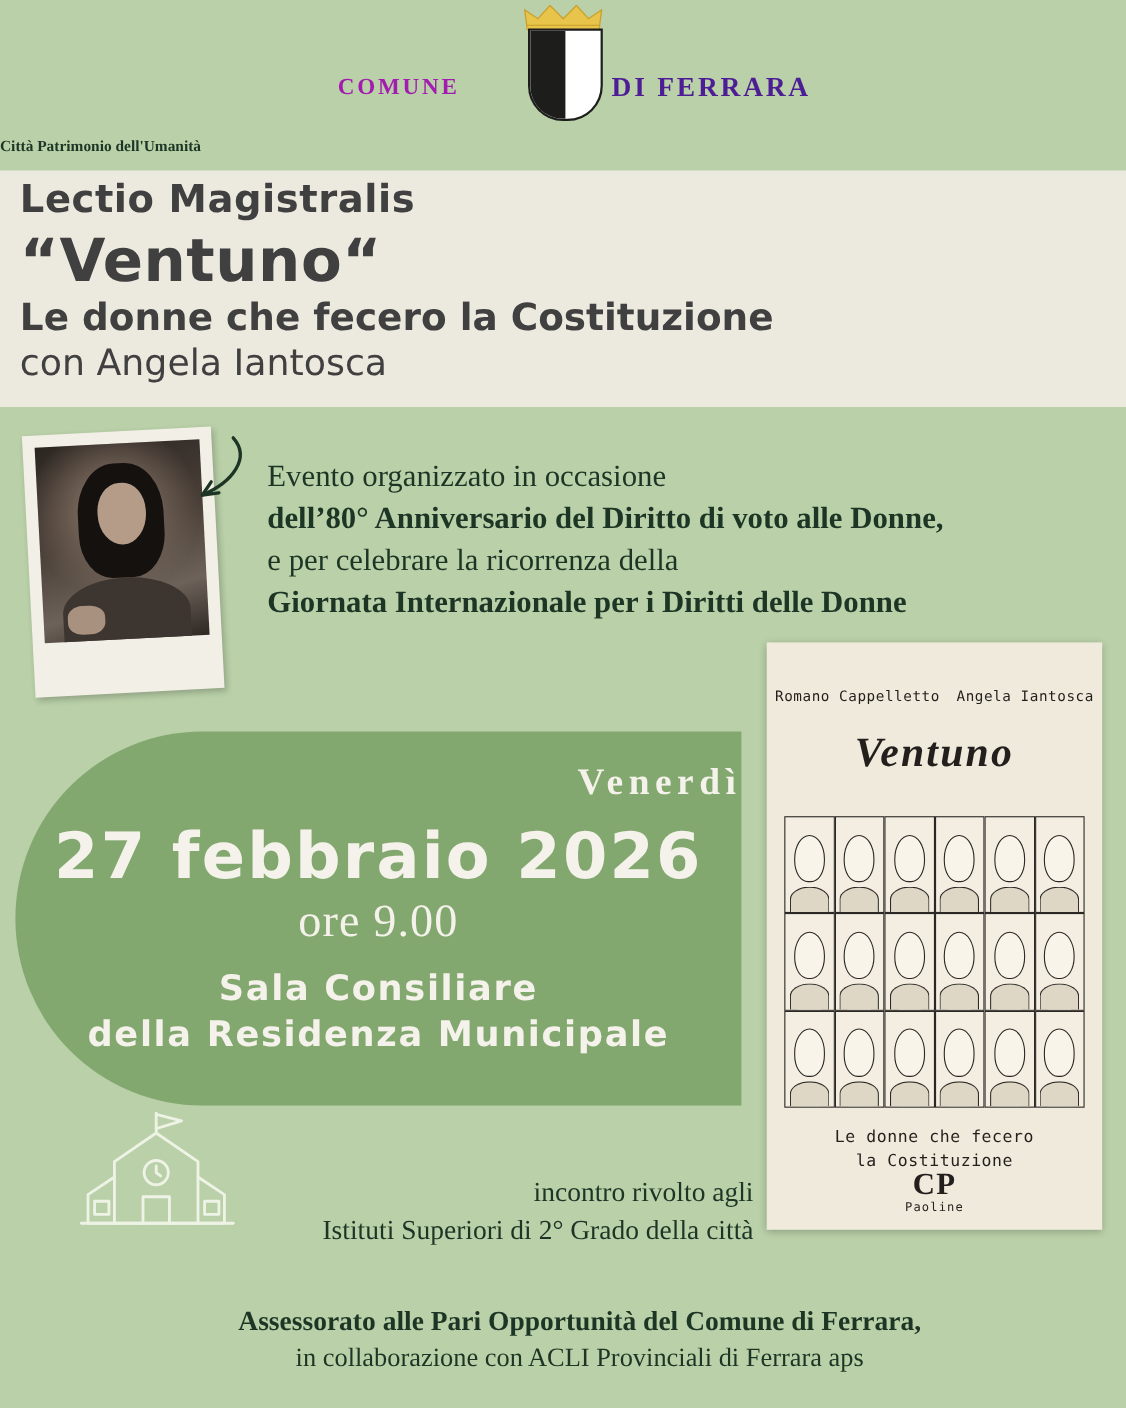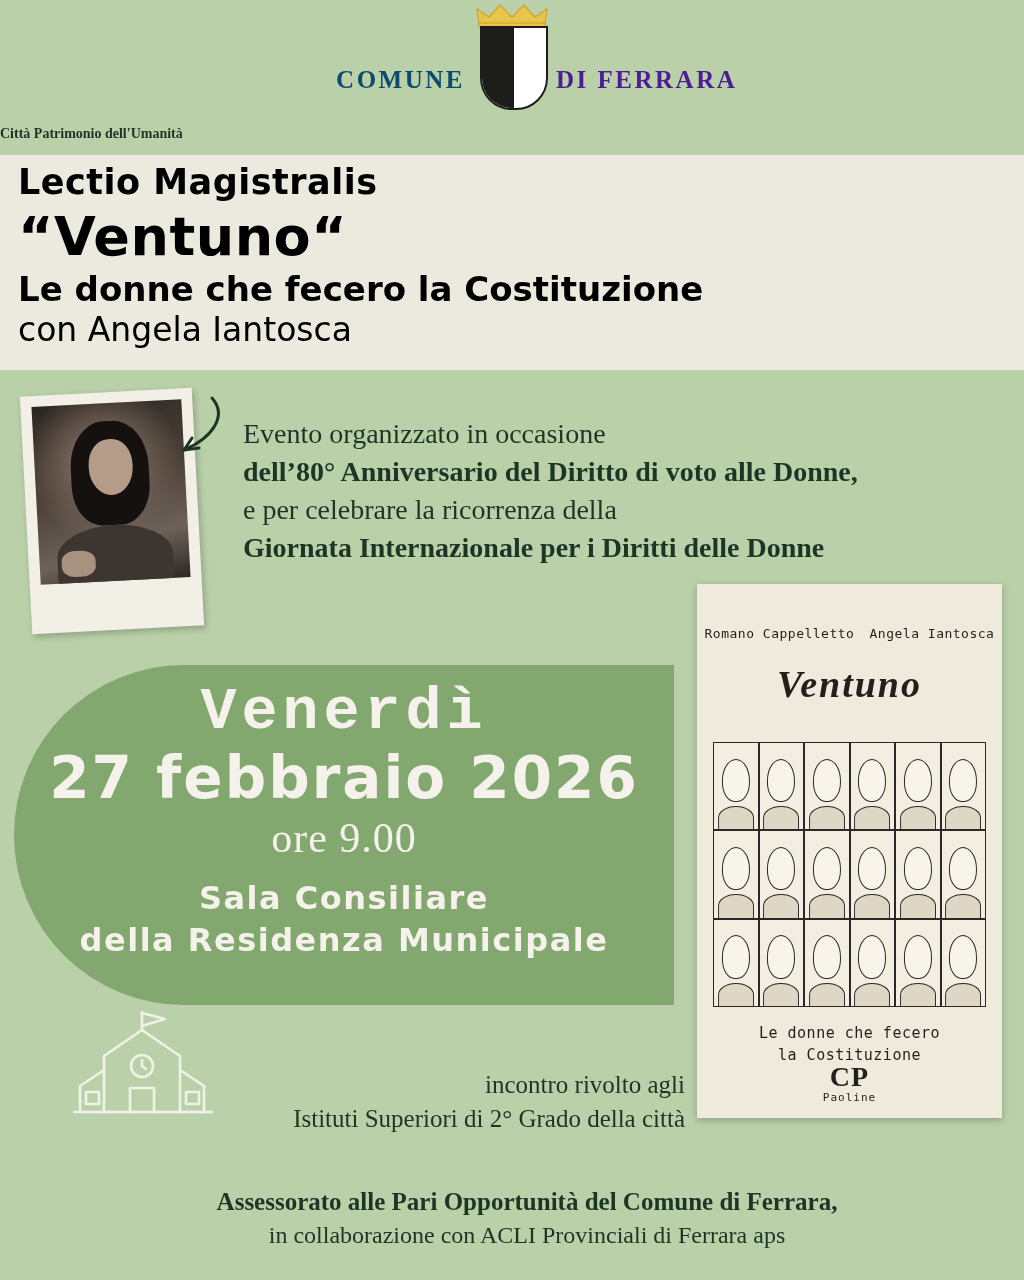--- a/index.html
+++ b/index.html
@@ -71,26 +71,26 @@
     position: absolute;
     left: 0; top: 0;
     width: 50%;
     height: 100%;
     background: #1d1d1b;
   }
   .comune-left {
     position: absolute;
     left: 260px; top: 66px;
     width: 205px;
-    text-align: right;
-    font-family: "Liberation Serif", serif;
-    font-size: 25px;
+    text-align: center;
+    font-family: "Liberation Serif", serif;
+    font-size: 21px;
     font-weight: 700;
     letter-spacing: 2.5px;
-    color: #0c4a6e;
+    color: #a21caf;
   }
   .comune-right {
     position: absolute;
     left: 556px; top: 66px;
     width: 210px;
     text-align: left;
     font-family: "Liberation Serif", serif;
     font-size: 25px;
     font-weight: 700;
     letter-spacing: 2.5px;
@@ -105,21 +105,21 @@
     font-size: 14px;
     font-weight: 700;
     color: #1d3524;
   }
 
   
   .title-block {
     position: absolute;
     left: 18px; top: 160px;
     width: 980px;
-    color: #000000;
+    color: #404040;
   }
   .t-lectio {
     font-family: "DejaVu Sans", sans-serif;
     font-size: 35px;
     font-weight: 700;
     letter-spacing: 0.5px;
     line-height: 44px;
   }
   .t-ventuno {
     font-family: "DejaVu Sans", sans-serif;
@@ -227,26 +227,27 @@
     border-radius: 170px 0 0 170px;
   }
   .date-text {
     position: absolute;
     left: 14px; top: 665px;
     width: 660px; height: 340px;
     color: #f4f2ea;
     text-align: center;
   }
   .d-venerdi {
-    font-family: Liberation Mono, monospace;
-    font-size: 60px;
+    font-family: Liberation Serif, serif;
+    font-size: 34px;
     font-weight: 700;
     letter-spacing: 5px;
     margin-top: 16px;
     line-height: 62px;
+    text-align: right;
   }
   .d-data {
     font-family: "DejaVu Sans", sans-serif;
     font-size: 58px;
     font-weight: 700;
     letter-spacing: 2px;
     line-height: 70px;
   }
   .d-ore {
     font-family: "Liberation Serif", serif;

